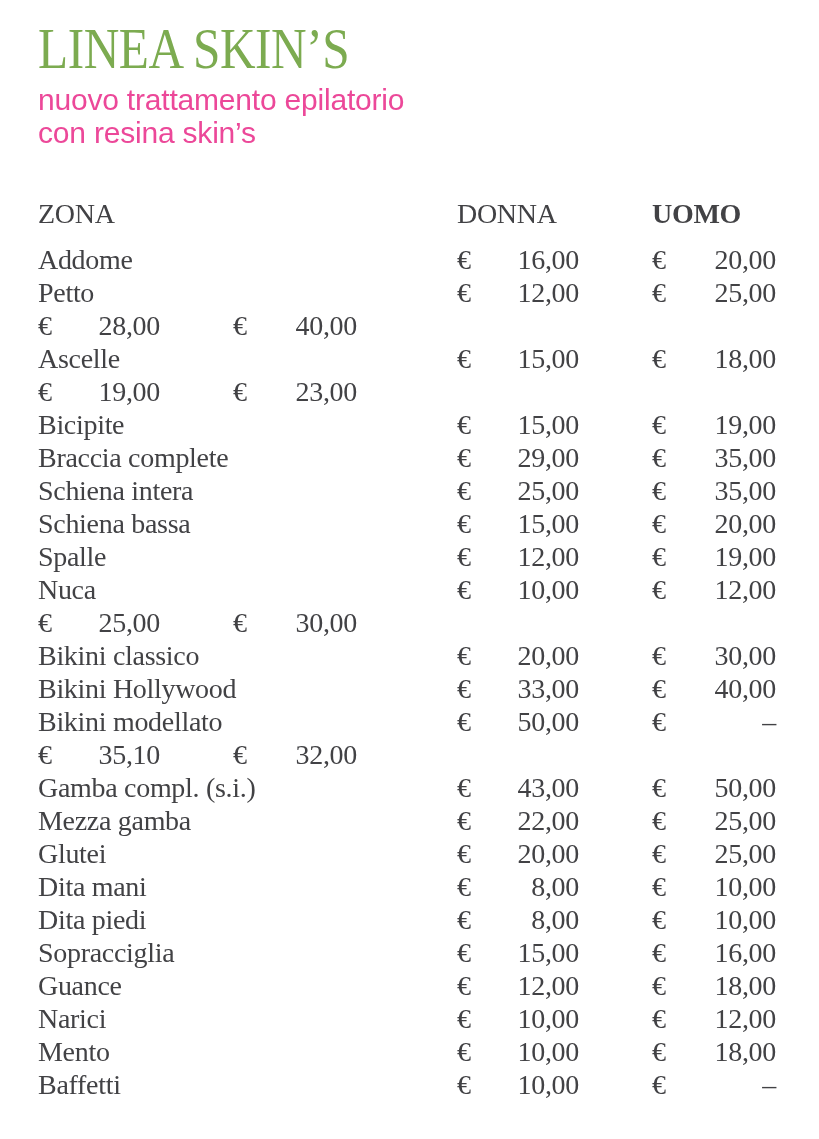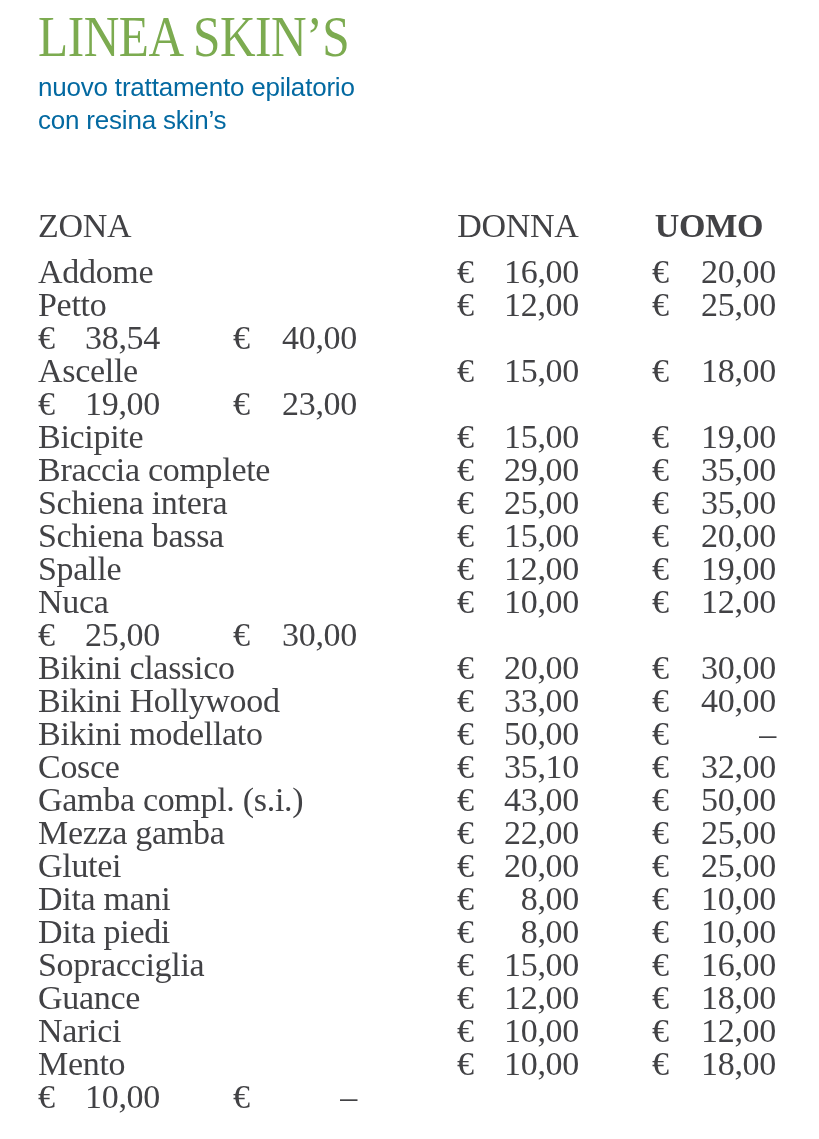--- a/index.html
+++ b/index.html
@@ -2,55 +2,55 @@
 <html><head>
 <meta charset="utf-8">
 <style>
   html, body { margin: 0; padding: 0; background: #ffffff; }
   .page {
     position: relative;
     width: 819px;
     height: 1139px;
     background: #ffffff;
     box-sizing: border-box;
-    padding: 8px 43px 0 38px;
+    padding: 20px 43px 0 38px;
     font-family: "Liberation Serif", serif;
     color: #424245;
     overflow: hidden;
   }
   .title {
     margin: 0;
     font-family: "Liberation Serif", serif;
     font-weight: 500;
     font-size: 58px;
     line-height: 58px;
     color: #7cab50;
     transform: scaleX(0.85);
     transform-origin: left top;
     white-space: nowrap;
     letter-spacing: -0.5px;
   }
   .subtitle {
     margin-top: 5px;
     font-family: "Liberation Sans", sans-serif;
-    font-size: 26px;
+    font-size: 30px;
     line-height: 33px;
-    color: #0369a1;
+    color: #ec4899;
     letter-spacing: -0.2px;
   }
   .price-table { margin-top: 48px; }
   .header-row, .row {
     display: flex;
     align-items: baseline;
-    font-size: 34px;
+    font-size: 28px;
     line-height: 33px;
     letter-spacing: -0.3px;
   }
   .zone, .header-zone { flex: 1 1 auto; min-width: 0; white-space: nowrap; }
-  .header-price { flex: 0 0 auto; text-align: center; margin-top: 24px; }
+  .header-price { flex: 0 0 auto; text-align: left; }
   .header-price.donna { width: 122px; }
   .header-price.uomo  { width: 124px; margin-left: 73px; padding-right: 10px; box-sizing: border-box; font-weight: bold; }
   .price-cell {
     flex: 0 0 auto;
     display: flex;
     justify-content: space-between;
     align-items: baseline;
   }
   .price-cell.donna { width: 122px; }
   .price-cell.uomo  { width: 124px; margin-left: 73px; }
@@ -93,21 +93,21 @@
             <span class="amount">12,00</span>
           </span>
           <span class="price-cell uomo">
             <span class="euro">€</span>
             <span class="amount">25,00</span>
           </span>
         </div>
         <div class="row">
           <span class="price-cell donna">
             <span class="euro">€</span>
-            <span class="amount">38,54</span>
+            <span class="amount">28,00</span>
           </span>
           <span class="price-cell uomo">
             <span class="euro">€</span>
             <span class="amount">40,00</span>
           </span>
         </div>
         <div class="row">
           <span class="zone">Ascelle</span>
           <span class="price-cell donna">
             <span class="euro">€</span>
@@ -231,21 +231,20 @@
           <span class="price-cell donna">
             <span class="euro">€</span>
             <span class="amount">50,00</span>
           </span>
           <span class="price-cell uomo">
             <span class="euro">€</span>
             <span class="amount">–</span>
           </span>
         </div>
         <div class="row">
-          <span class="zone">Cosce</span>
           <span class="price-cell donna">
             <span class="euro">€</span>
             <span class="amount">35,10</span>
           </span>
           <span class="price-cell uomo">
             <span class="euro">€</span>
             <span class="amount">32,00</span>
           </span>
         </div>
         <div class="row">
@@ -341,20 +340,21 @@
           <span class="price-cell donna">
             <span class="euro">€</span>
             <span class="amount">10,00</span>
           </span>
           <span class="price-cell uomo">
             <span class="euro">€</span>
             <span class="amount">18,00</span>
           </span>
         </div>
         <div class="row">
+          <span class="zone">Baffetti</span>
           <span class="price-cell donna">
             <span class="euro">€</span>
             <span class="amount">10,00</span>
           </span>
           <span class="price-cell uomo">
             <span class="euro">€</span>
             <span class="amount">–</span>
           </span>
         </div>
       </div>

